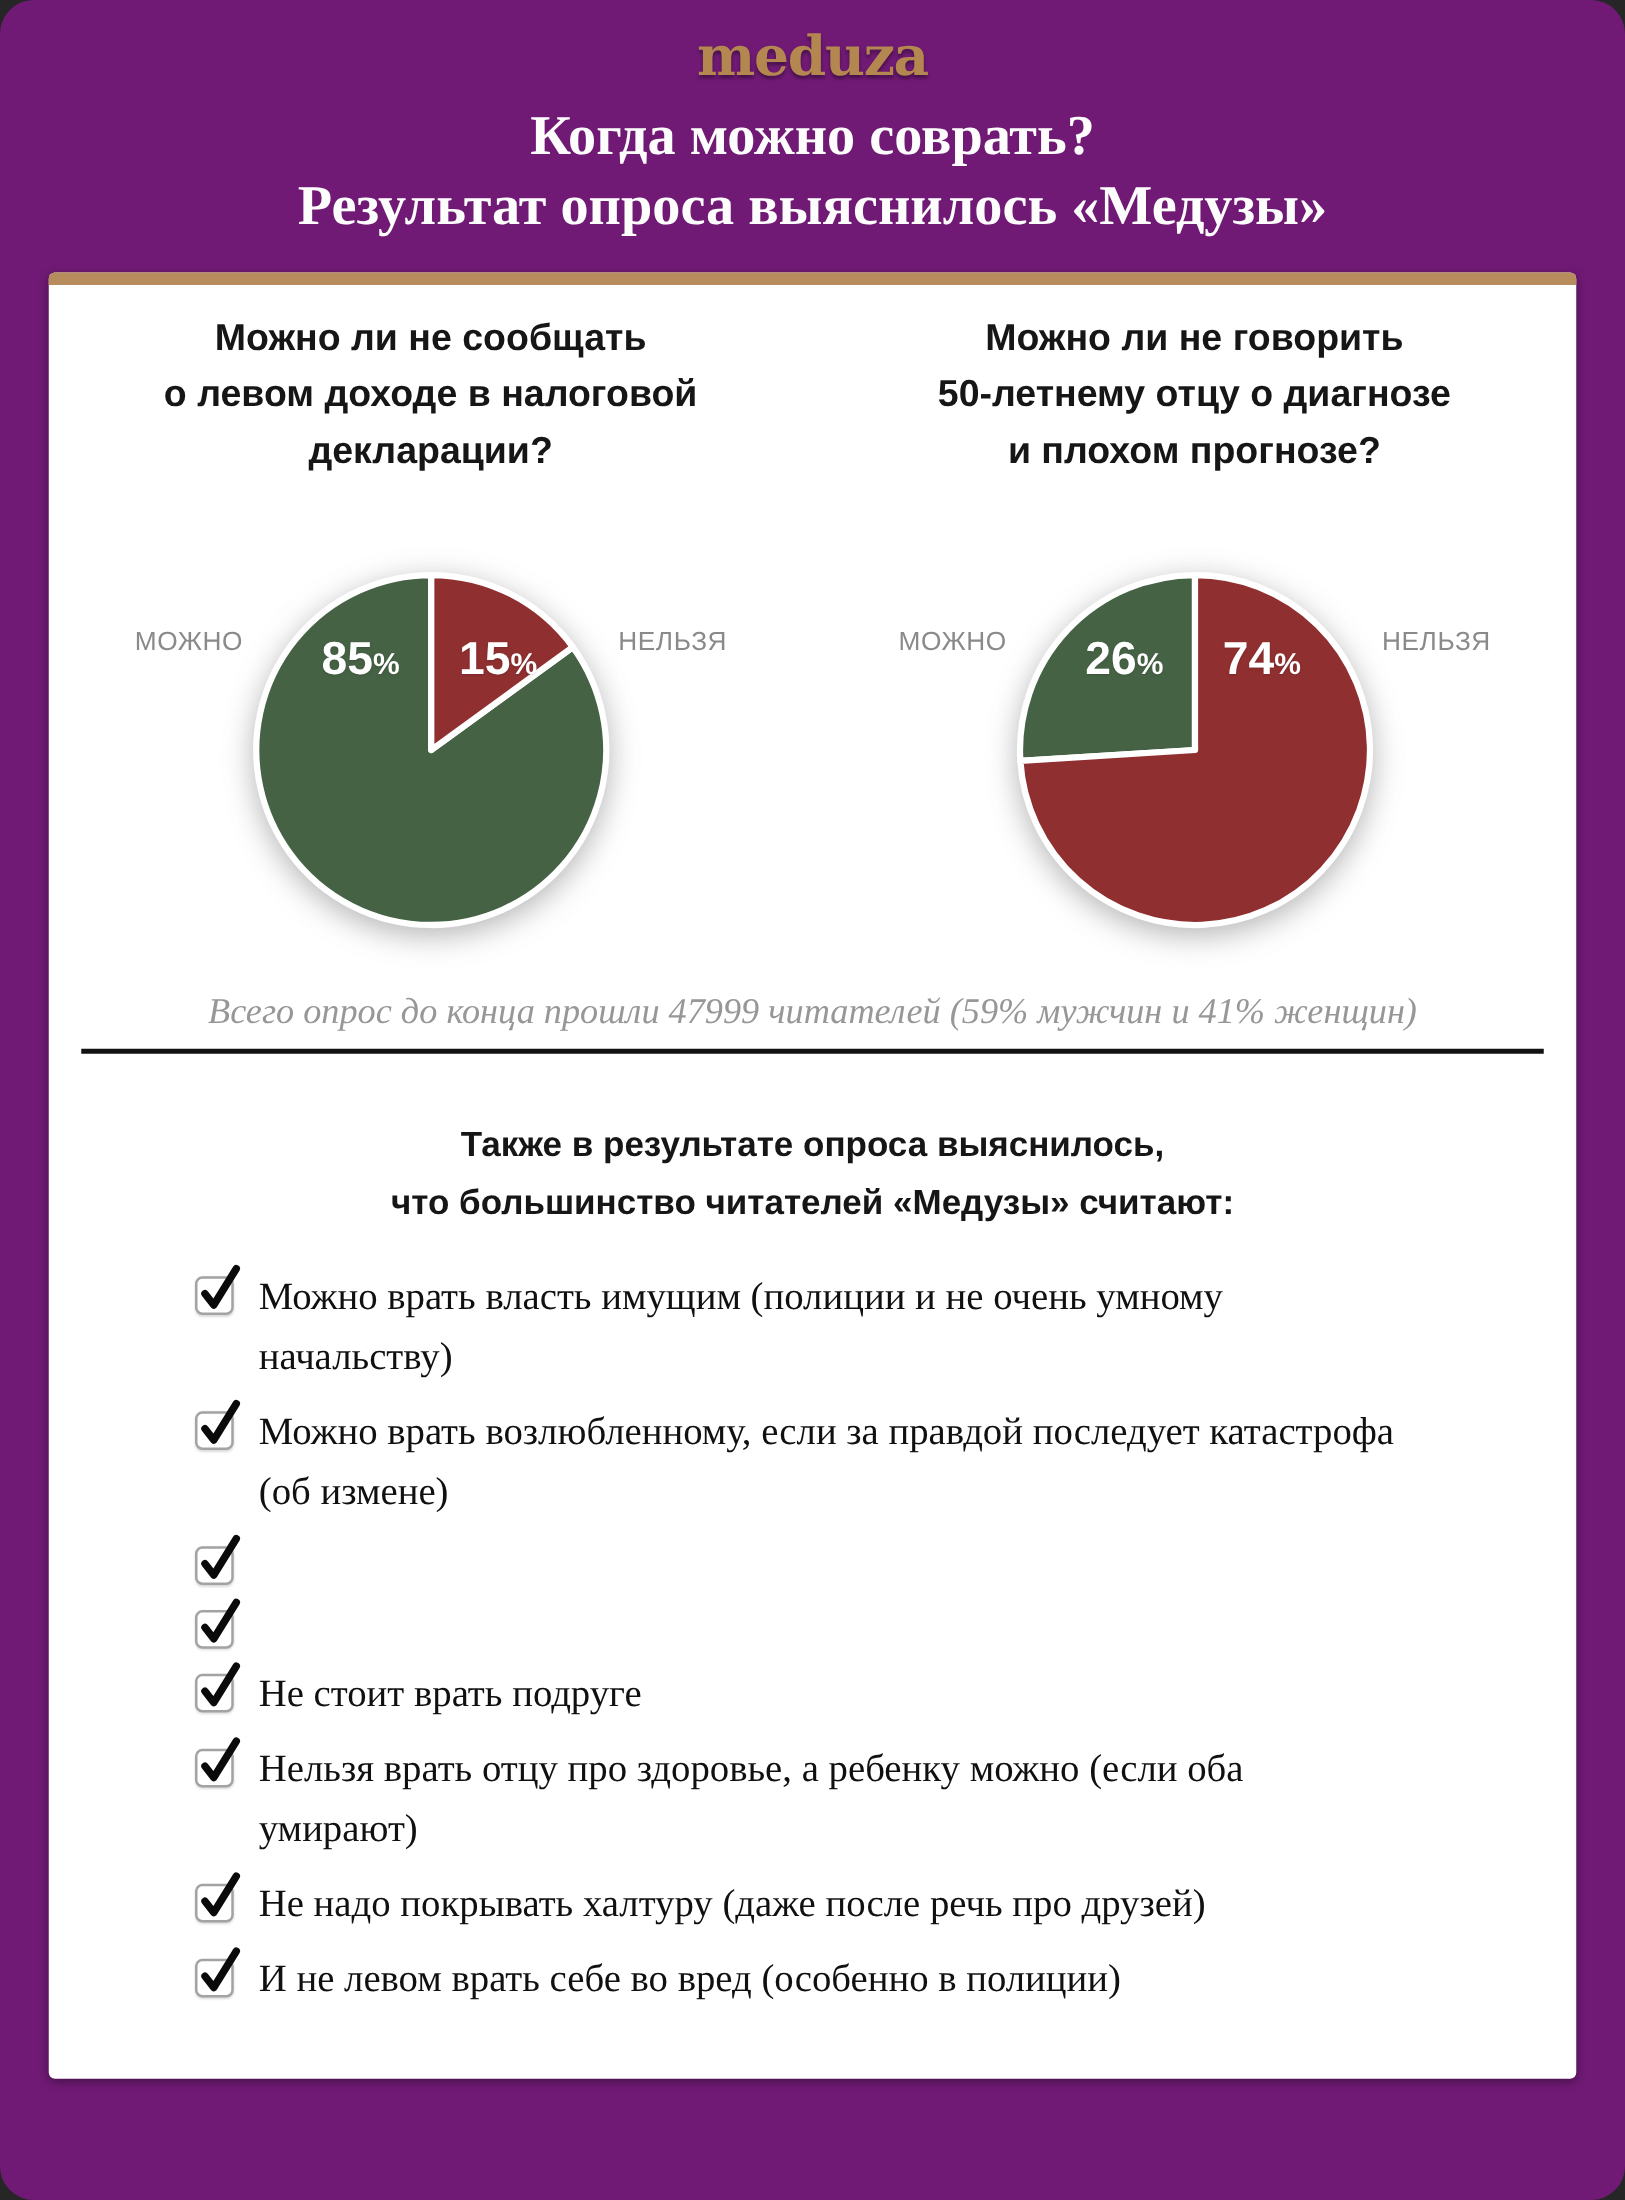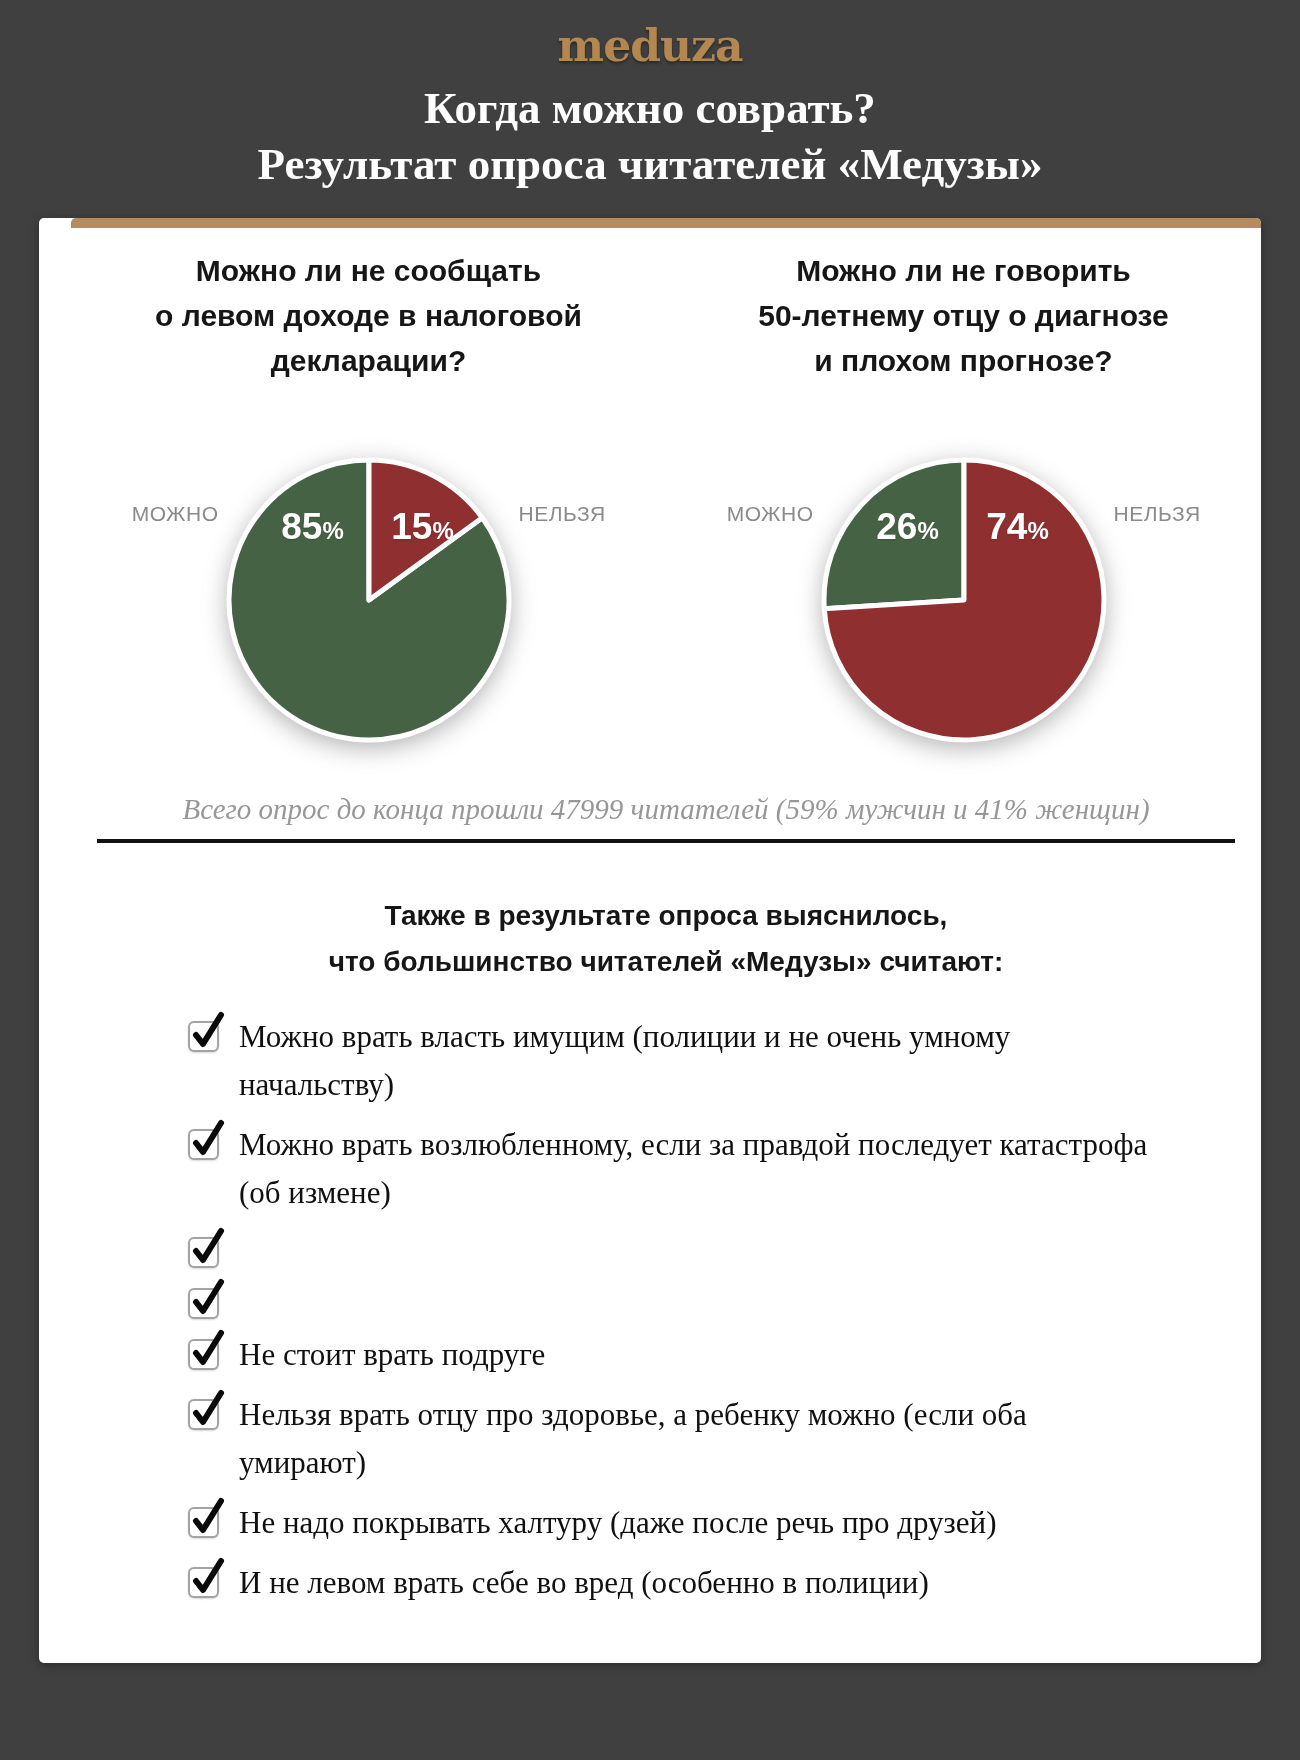--- a/index.html
+++ b/index.html
@@ -1,35 +1,34 @@
 <!DOCTYPE html>
 <html lang="ru"><head>
 <meta charset="utf-8">
 <style>
   html,body{margin:0;padding:0;background:#262626;}
   .page{
-    width:1300px;height:1760px;background:#404040;overflow:hidden;
-    font-family:"Liberation Sans",sans-serif;position:relative;
+    width:1300px;height:1760px;background:#701a75;overflow:hidden;
+    font-family:"Liberation Sans",sans-serif;position:relative;border-radius:27px;
   }
   
   .header{text-align:center;padding-top:20px;}
   .logo{
     font-family:"DejaVu Serif",serif;font-weight:bold;
     font-size:44px;line-height:52px;color:#b3874f;letter-spacing:-1px;
     text-shadow:0 2px 3px rgba(0,0,0,.4);
   }
   .title{
     margin:8px 0 0 0;font-family:"Liberation Serif",serif;font-weight:bold;
     font-size:45px;line-height:56px;color:#fdfdfd;white-space:pre-line;
   }
   
   .card{
     margin:26px 39px 0 39px;background:#ffffff;border-radius:5px;
     box-shadow:0 2px 8px rgba(0,0,0,.35);
-    padding-left:32px;
   }
   .gold-bar{height:10px;background:#b78c5c;border-radius:5px 5px 0 0;}
   
   .charts{display:flex;padding-top:20px;}
   .chart-col{width:50%;position:relative;}
   .question{
     margin:0 auto;padding:0 20px;font-weight:bold;font-size:30px;line-height:45px;
     color:#161616;text-align:center;white-space:pre-line;height:135px;
   }
   .pie-area{position:relative;height:370px;}
@@ -80,21 +79,21 @@
   }
 </style>
 </head>
 <body>
 
 <div class="page">
 
   <header class="header">
     <div class="logo">meduza</div>
     <h1 class="title">Когда можно соврать?
-Результат опроса читателей «Медузы»</h1>
+Результат опроса выяснилось «Медузы»</h1>
   </header>
 
   <main class="card">
     <div class="gold-bar"></div>
 
     <section class="charts">
 
       <div class="chart-col">
         <h2 class="question">Можно ли не сообщать
 о левом доходе в налоговой

